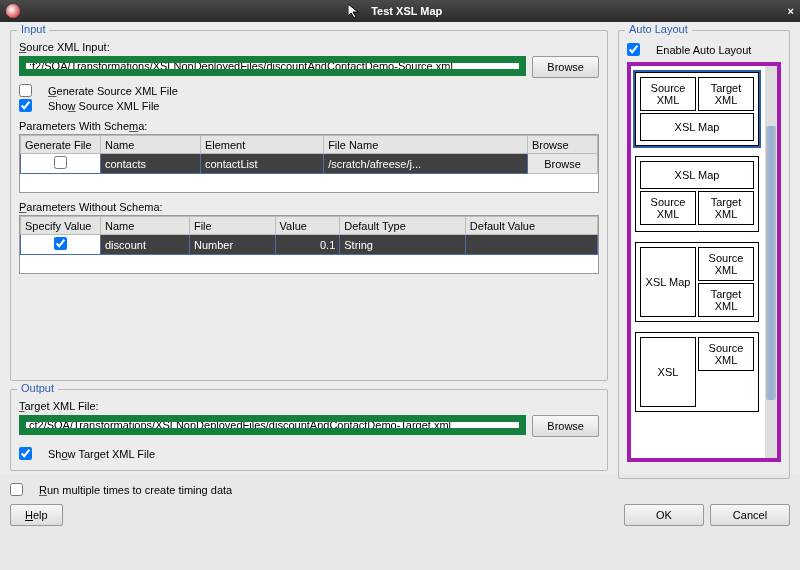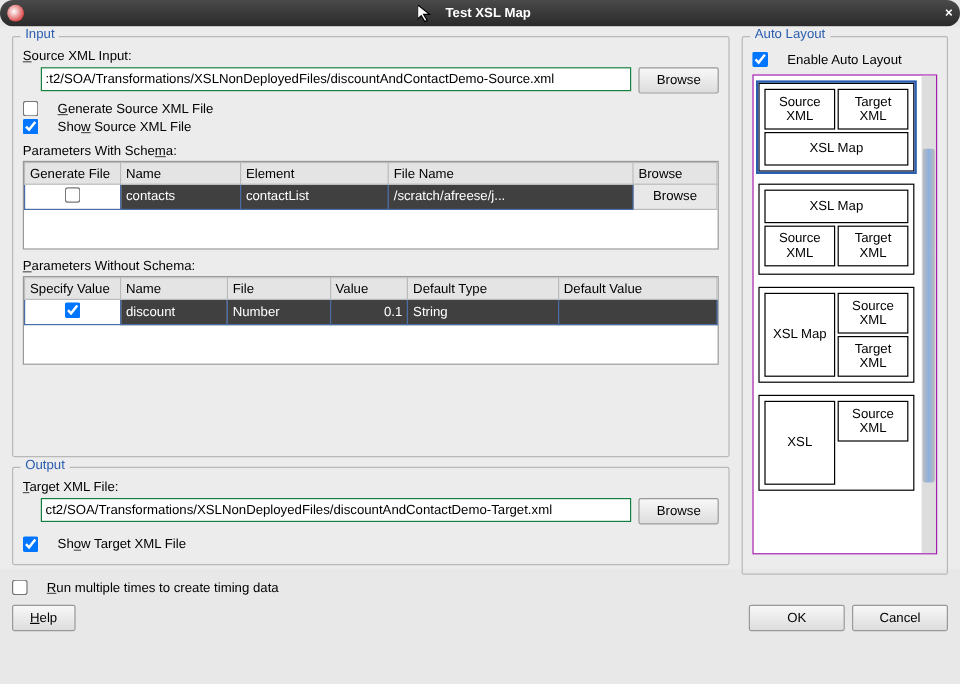--- a/index.html
+++ b/index.html
@@ -1,41 +1,41 @@
 <!DOCTYPE html>
 <html><head>
 <meta charset="utf-8">
 <style>
 * { box-sizing: border-box; margin: 0; padding: 0; font-family: Arial, sans-serif; font-size: 11px; }
 body { background: #e8e8e8; width: 800px; height: 570px; overflow: hidden; }
-.titlebar { background: linear-gradient(#4a4a4a, #2a2a2a); color: #fff; height: 22px; display: flex; align-items: center; padding: 0 6px; font-size: 12px; font-weight: bold; border-radius: 11px; }
+.titlebar { background: linear-gradient(#4a4a4a, #2a2a2a); color: #fff; height: 22px; display: flex; align-items: center; padding: 0 6px; font-size: 12px; font-weight: bold; }
 .titlebar-icon { width: 14px; height: 14px; background: radial-gradient(circle at 40% 40%, #fff, #c00); border-radius: 50%; margin-right: 6px; }
 .title-text { flex: 1; text-align: center; }
 .close-x { cursor: pointer; font-weight: bold; }
 .dialog-body { background: #ececec; padding: 8px 10px 6px 10px; height: 452px; display: flex; flex-direction: column; }
 .main-row { display: flex; gap: 10px; flex: 1; }
 .left-col { flex: 1; display: flex; flex-direction: column; }
 .right-col { width: 172px; }
 .fieldset { border: 1px solid #b8b8b8; border-radius: 2px; margin-bottom: 8px; padding: 10px 8px 8px 8px; position: relative; }
 .fieldset-legend { position: absolute; top: -8px; left: 6px; background: #ececec; padding: 0 4px; color: #2a5db0; }
 .label { display: block; margin-bottom: 3px; }
 .underline { text-decoration: underline; text-decoration-color: #555; }
 .file-row { display: flex; gap: 6px; margin-bottom: 6px; }
-.text-input { flex: 1; background: #fff; border: 1px solid #15803d; padding: 2px 3px; height: 20px; margin-left: 15px; }
+.text-input { flex: 1; background: #fff; border: 7px solid #15803d; padding: 2px 3px; height: 20px; }
 .btn { background: linear-gradient(#f8f8f8, #ddd); border: 1px solid #999; padding: 3px 14px; height: 22px; cursor: pointer; border-radius: 2px; }
 .cb-row { display: flex; align-items: center; gap: 16px; margin: 2px 0; }
 .cb { width: 13px; height: 13px; }
 .param-label { margin-top: 8px; margin-bottom: 2px; }
 .table { width: 100%; border: 1px solid #999; border-collapse: collapse; background: #fff; }
 .table th { background: #e4e4e4; border: 1px solid #bbb; font-weight: normal; text-align: left; padding: 2px 4px; height: 18px; }
 .table td { border: 1px solid #4a6da8; padding: 2px 4px; height: 20px; background: #404040; color: #fff; }
 .table td.white { background: #fff; color: #000; text-align: center; }
 .table td.btncell { background: #e8e8e8; color: #000; text-align: center; border: 1px solid #bbb; }
-.table-wrap { border: 1px solid #999; padding-bottom: 32px; background: #fff; }
-.auto-layout-body { border: 1px solid #a21caf; background: #fff; height: 400px; padding: 6px 4px; overflow: hidden; position: relative; margin-top: 6px; }
+.table-wrap { border: 1px solid #999; padding-bottom: 18px; background: #fff; }
+.auto-layout-body { border: 4px solid #a21caf; background: #fff; height: 400px; padding: 6px 4px; overflow: hidden; position: relative; margin-top: 6px; }
 .layout-opt { border: 1px solid #000; margin-bottom: 10px; padding: 4px; font-size: 10px; text-align: center; position: relative; }
 .layout-opt.selected { outline: 2px solid #2a5db0; }
 .layout-grid { display: grid; gap: 2px; }
 .layout-cell { border: 1px solid #000; padding: 4px 2px; display: flex; align-items: center; justify-content: center; min-height: 28px; }
 .scrollbar-v { position: absolute; right: 0; top: 0; bottom: 0; width: 12px; background: #ddd; }
 .scrollbar-thumb { background: linear-gradient(to right, #bbb, #8cb0e0, #bbb); width: 10px; margin: 1px; height: 70%; border-radius: 2px; position: absolute; top: 15%; }
 .bottom-row { display: flex; align-items: center; gap: 8px; margin-top: 6px; }
 .bottom-btns { display: flex; gap: 6px; margin-left: auto; }
 .help-btn { margin-right: auto; }
 .opt-row-top { display: grid; grid-template-columns: 1fr 1fr; gap: 2px; margin-bottom: 2px; }

